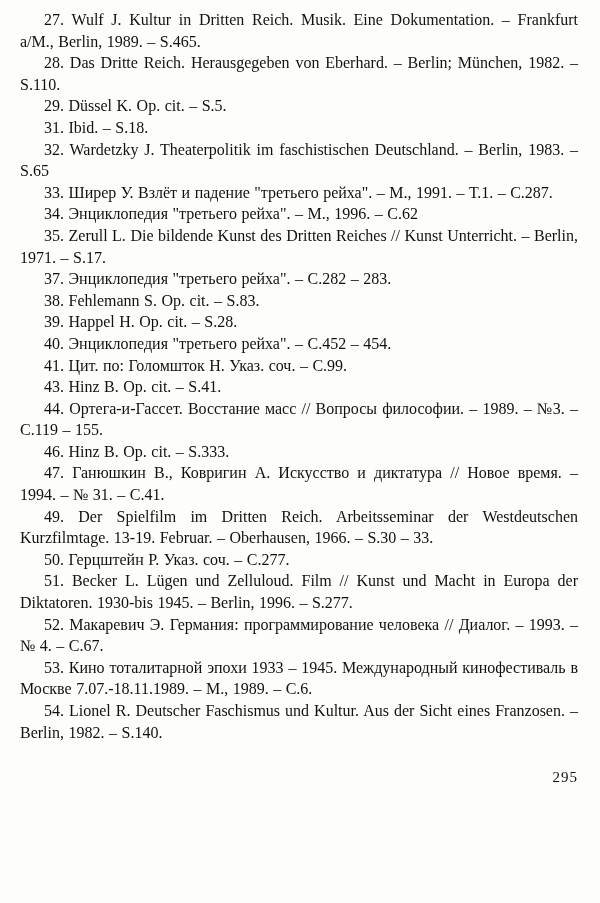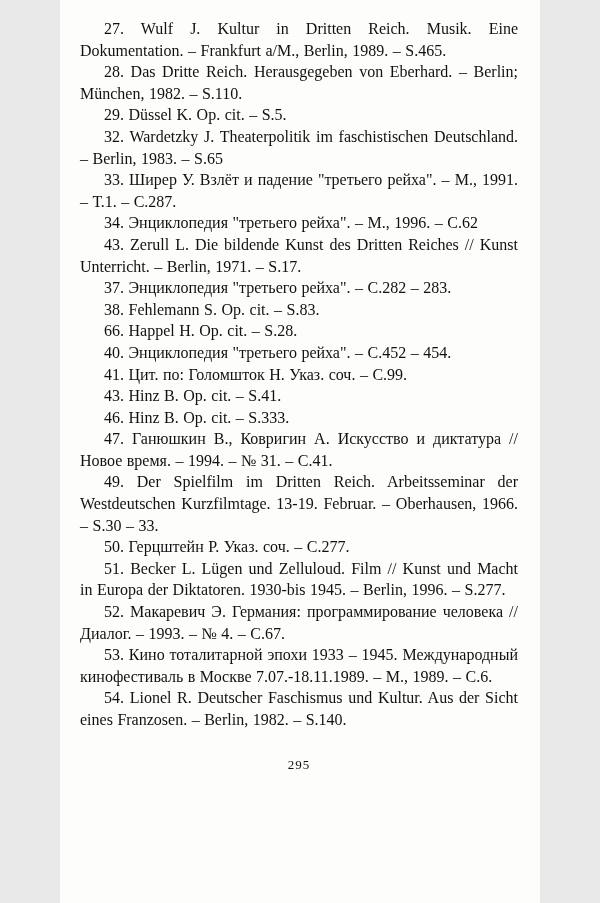--- a/index.html
+++ b/index.html
@@ -2,63 +2,65 @@
 <html><head>
 <meta charset="utf-8">
 <style>
   html, body {
     margin: 0;
     padding: 0;
     background: #e9e9e9;
   }
   .page {
     position: relative;
-    width: 480px;
+    width: 600px;
     height: 903px;
     margin: 0 auto;
     background: #fdfdfb;
     color: #111;
     font-family: "Liberation Serif", "DejaVu Serif", serif;
     box-sizing: border-box;
-    padding: 18px 22px 0 20px;
+    padding: 9px 22px 0 20px;
     overflow: hidden;
   }
   .refs p.ref {
     margin: 0;
     font-size: 16px;
     line-height: 21.6px;
     text-align: justify;
     text-indent: 24px;
     word-spacing: 0.5px;
   }
   .pagenum {
     margin-top: 26px;
-    text-align: center;
-    font-size: 13px;
+    text-align: right;
+    font-size: 15px;
     letter-spacing: 1px;
   }
 </style>
 </head>
 <body>
 
 <div class="page">
   <div class="refs">
       <p class="ref">27. Wulf J. Kultur in Dritten Reich. Musik. Eine Dokumentation. – Frankfurt a/M., Berlin, 1989. – S.465.</p>
       <p class="ref">28. Das Dritte Reich. Herausgegeben von Eberhard. – Berlin; München, 1982. – S.110.</p>
       <p class="ref">29. Düssel K. Op. cit. – S.5.</p>
+      <p class="ref">31. Ibid. – S.18.</p>
       <p class="ref">32. Wardetzky J. Theaterpolitik im faschistischen Deutschland. – Berlin, 1983. – S.65</p>
       <p class="ref">33. Ширер У. Взлёт и падение "третьего рейха". – М., 1991. – Т.1. – С.287.</p>
       <p class="ref">34. Энциклопедия "третьего рейха". – М., 1996. – С.62</p>
-      <p class="ref">43. Zerull L. Die bildende Kunst des Dritten Reiches // Kunst Unterricht. – Berlin, 1971. – S.17.</p>
+      <p class="ref">35. Zerull L. Die bildende Kunst des Dritten Reiches // Kunst Unterricht. – Berlin, 1971. – S.17.</p>
       <p class="ref">37. Энциклопедия "третьего рейха". – С.282 – 283.</p>
       <p class="ref">38. Fehlemann S. Op. cit. – S.83.</p>
-      <p class="ref">66. Happel H. Op. cit. – S.28.</p>
+      <p class="ref">39. Happel H. Op. cit. – S.28.</p>
       <p class="ref">40. Энциклопедия "третьего рейха". – С.452 – 454.</p>
       <p class="ref">41. Цит. по: Голомшток Н. Указ. соч. – С.99.</p>
       <p class="ref">43. Hinz B. Op. cit. – S.41.</p>
+      <p class="ref">44. Ортега-и-Гассет. Восстание масс // Вопросы философии. – 1989. – №3. – С.119 – 155.</p>
       <p class="ref">46. Hinz B. Op. cit. – S.333.</p>
       <p class="ref">47. Ганюшкин В., Ковригин А. Искусство и диктатура // Новое время. – 1994. – № 31. – С.41.</p>
       <p class="ref">49. Der Spielfilm im Dritten Reich. Arbeitsseminar der Westdeutschen Kurzfilmtage. 13-19. Februar. – Oberhausen, 1966. – S.30 – 33.</p>
       <p class="ref">50. Герцштейн Р. Указ. соч. – С.277.</p>
       <p class="ref">51. Becker L. Lügen und Zelluloud. Film // Kunst und Macht in Europa der Diktatoren. 1930-bis 1945. – Berlin, 1996. – S.277.</p>
       <p class="ref">52. Макаревич Э. Германия: программирование человека // Диалог. – 1993. – № 4. – С.67.</p>
       <p class="ref">53. Кино тоталитарной эпохи 1933 – 1945. Международный кинофестиваль в Москве 7.07.-18.11.1989. – М., 1989. – С.6.</p>
       <p class="ref">54. Lionel R. Deutscher Faschismus und Kultur. Aus der Sicht eines Franzosen. – Berlin, 1982. – S.140.</p>
     </div>
   <div class="pagenum">295</div>

